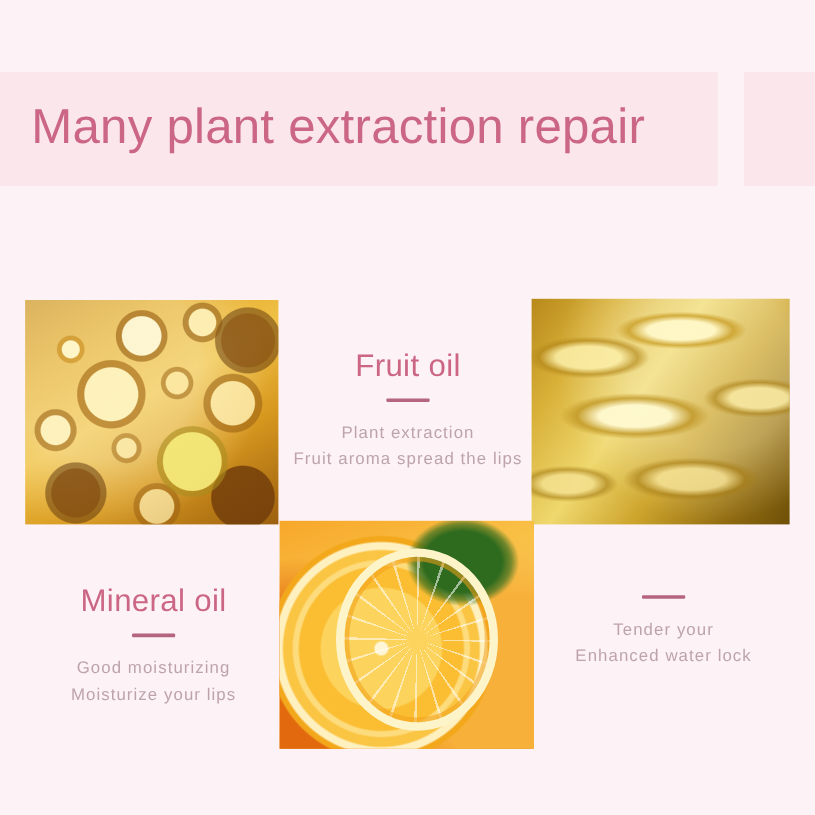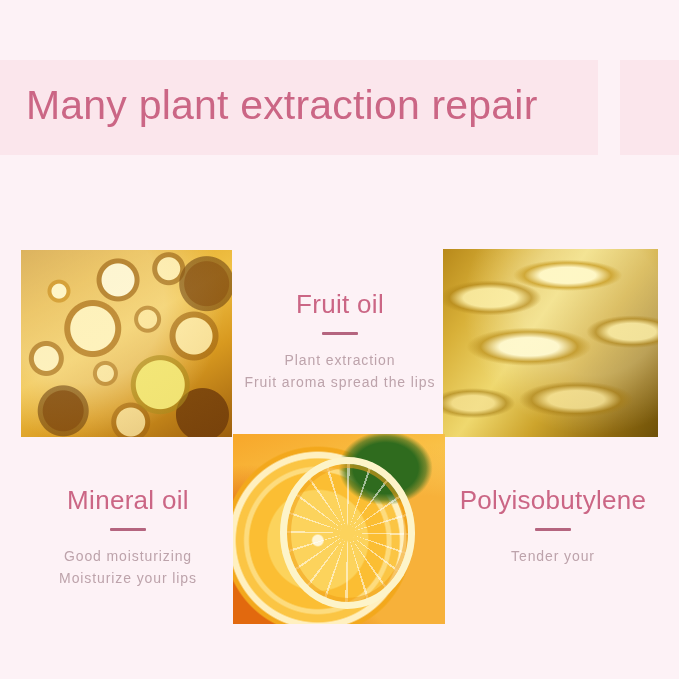--- a/index.html
+++ b/index.html
@@ -178,18 +178,18 @@
   </div>
 
   <div class="info-block" id="block-mineral-oil">
     <div class="heading">Mineral oil</div>
     <div class="divider"></div>
     <div class="desc">Good moisturizing</div>
     <div class="desc">Moisturize your lips</div>
   </div>
 
   <div class="info-block" id="block-polyisobutylene">
-    <div class="heading">Polyisobutylene</div>
     <div class="divider"></div>
     <div class="desc">Tender your</div>
+    <div class="desc">Enhanced water lock</div>
   </div>
 
 </div>
 
 </body></html>

